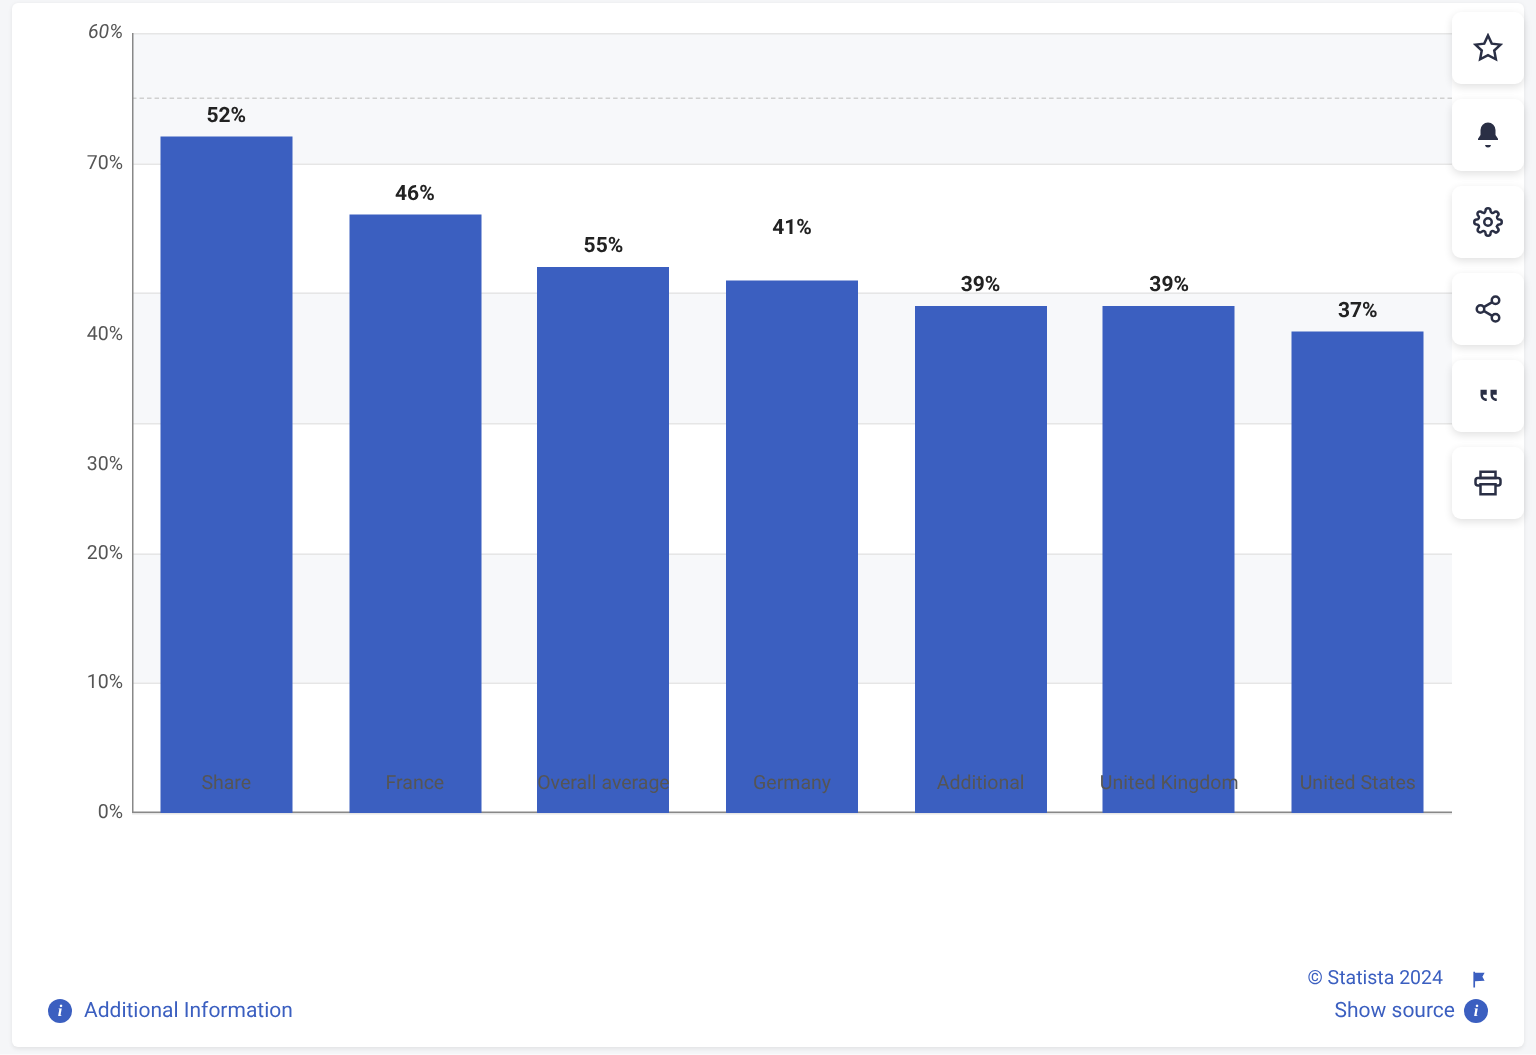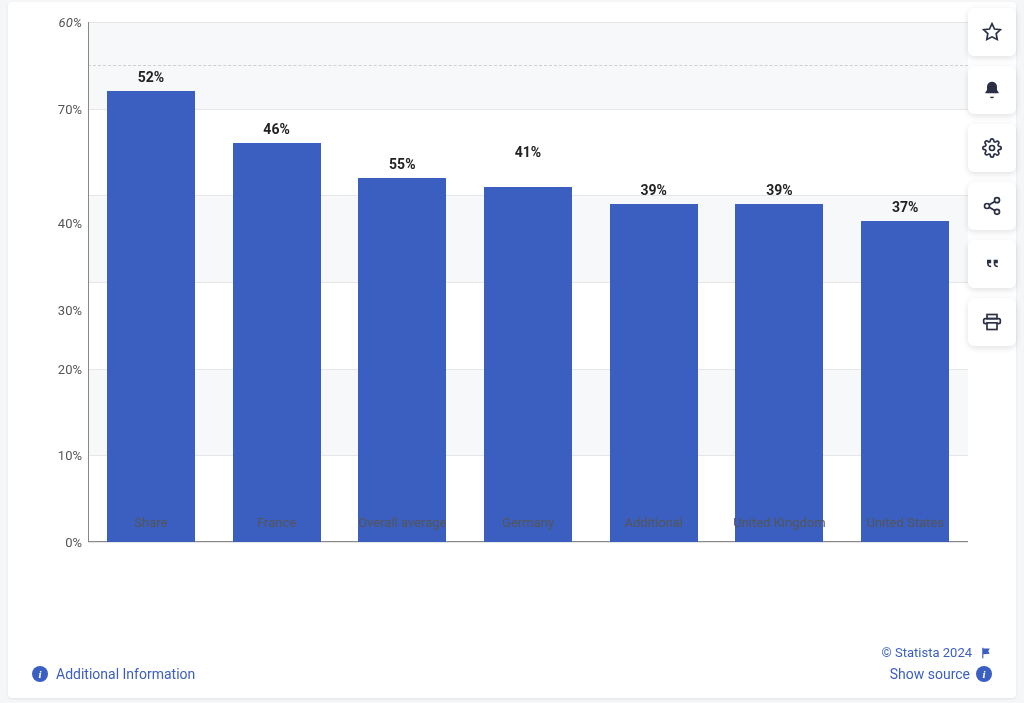--- a/index.html
+++ b/index.html
@@ -141,21 +141,21 @@
     display: flex;
     flex-direction: column;
     align-items: flex-end;
     gap: 6px;
   }
   .copyright {
     color: #3b5fc0;
     font-size: 13px;
     display: flex;
     align-items: center;
-    gap: 8px;
+    gap: 18px;
   }
   .show-source {
     color: #3b5fc0;
     font-size: 14px;
     display: flex;
     align-items: center;
     gap: 6px;
     cursor: pointer;
   }
   .info-icon {

